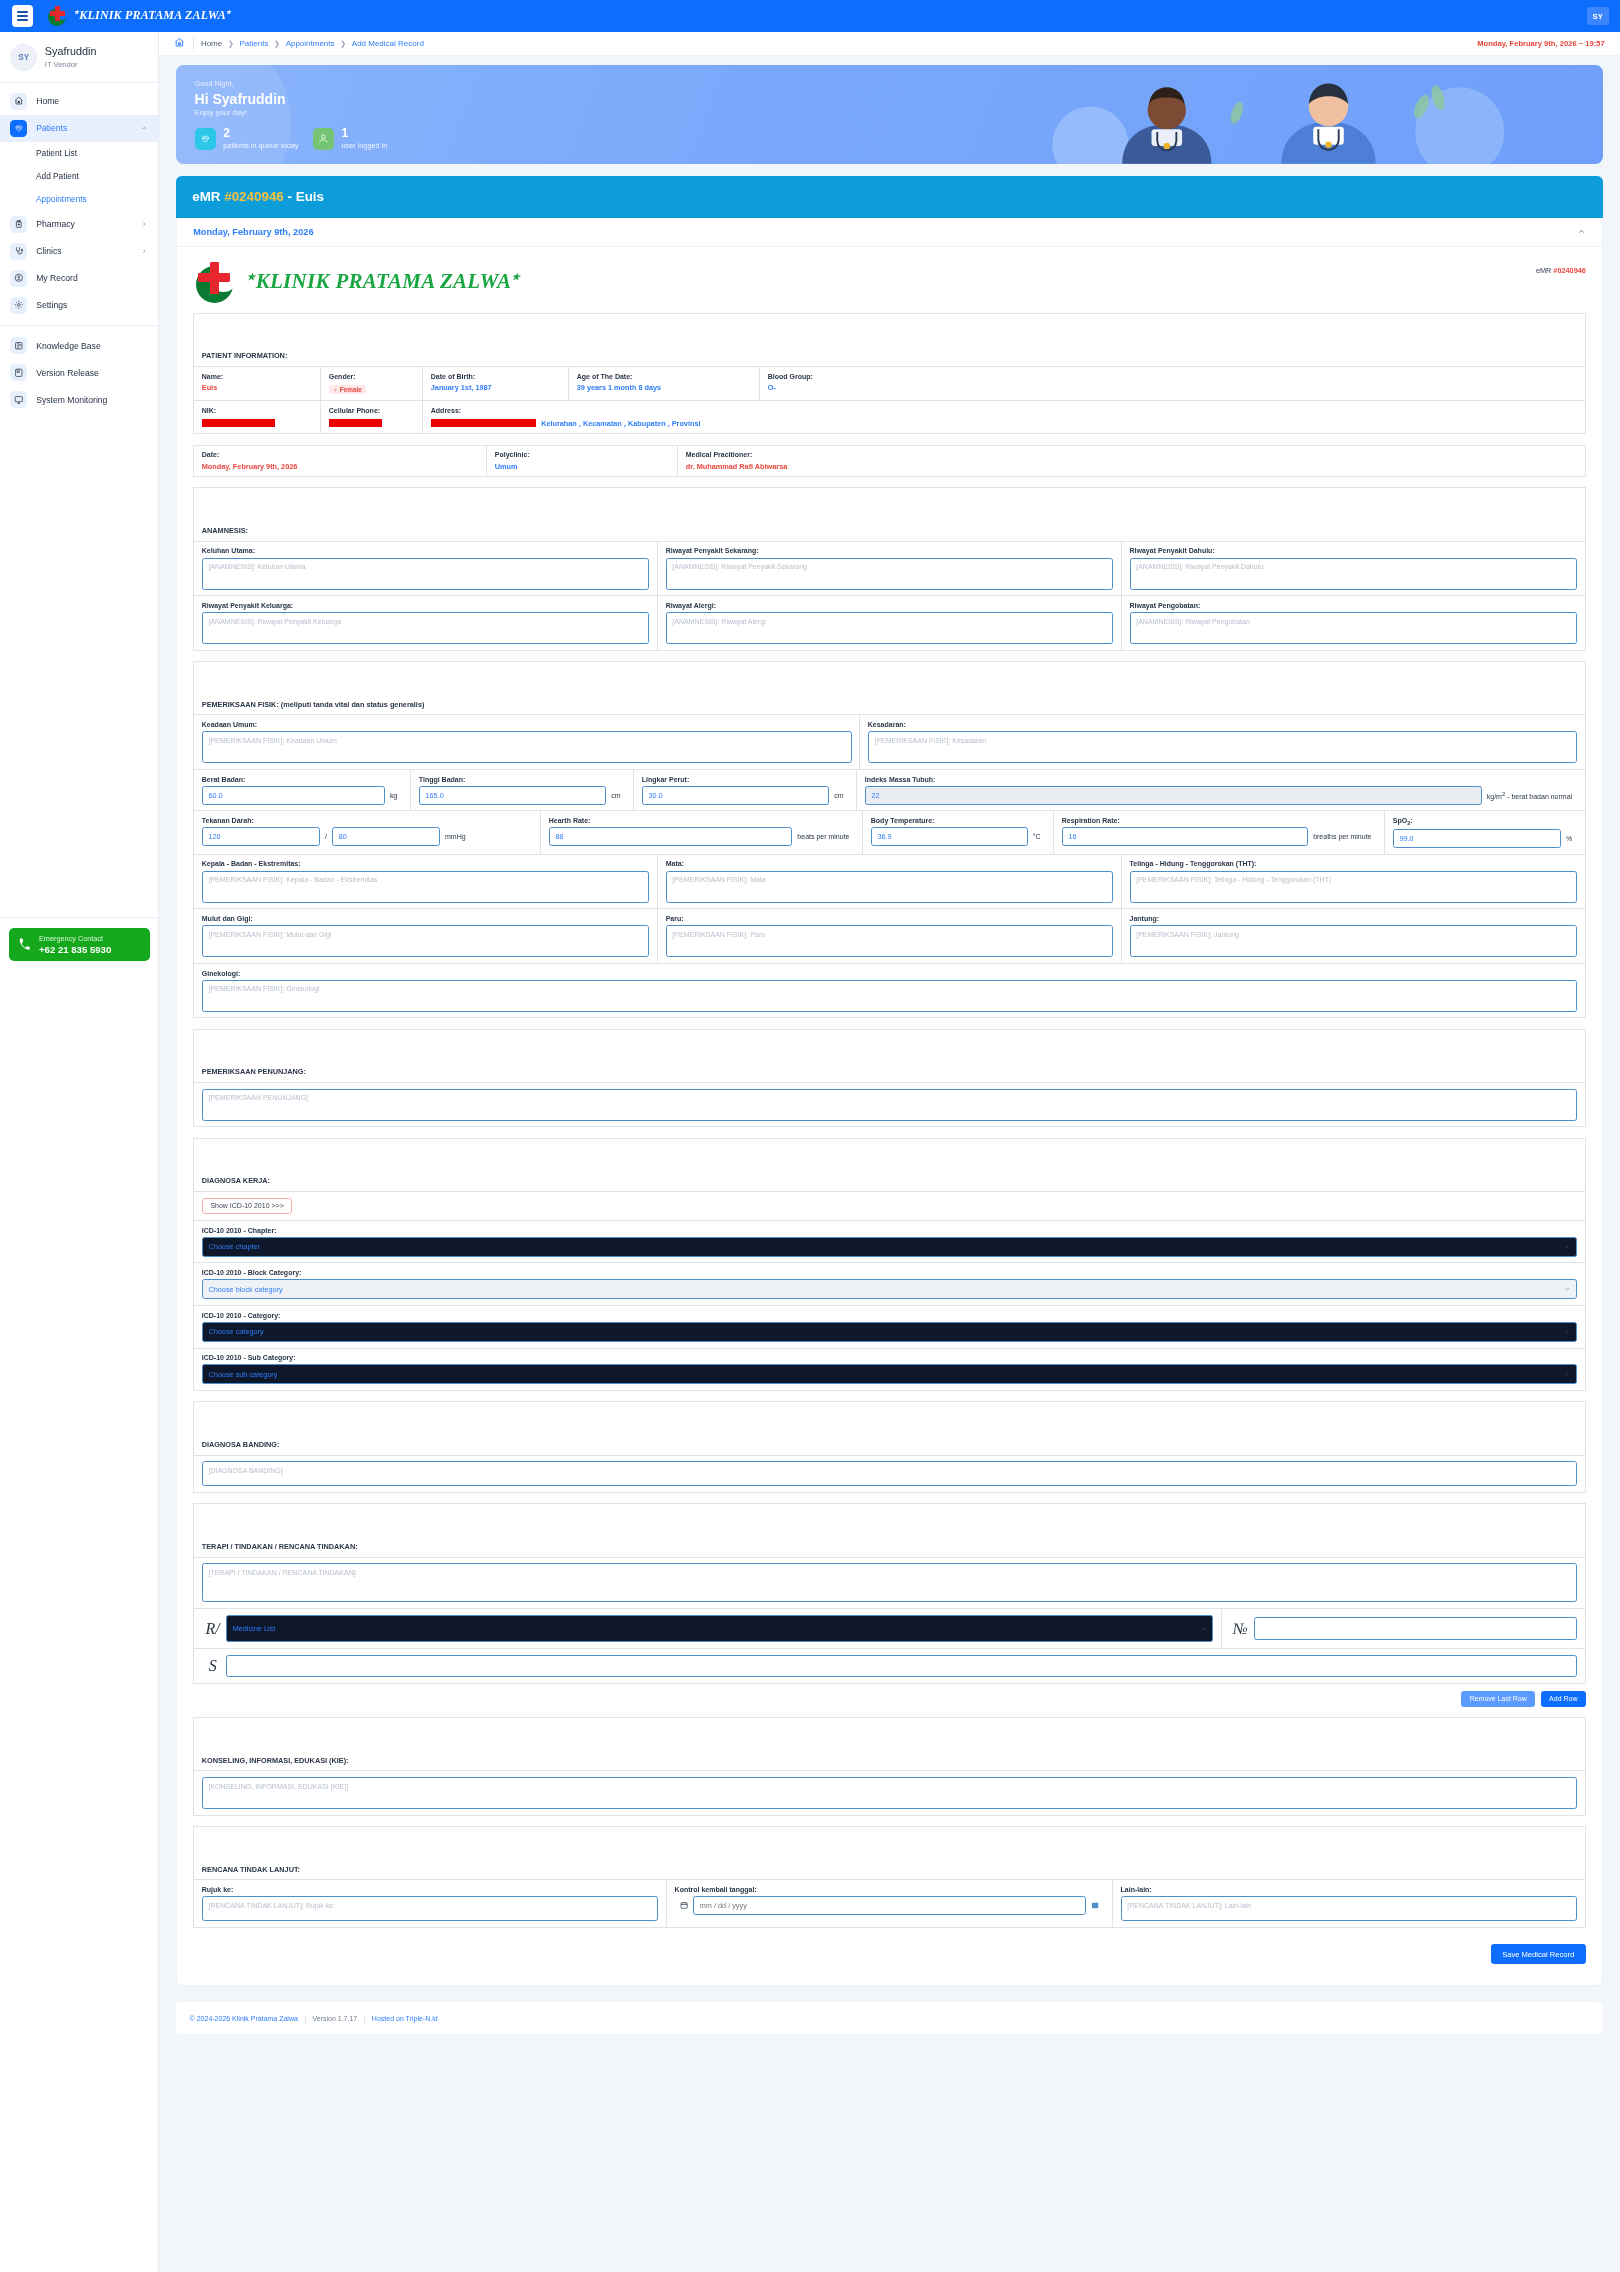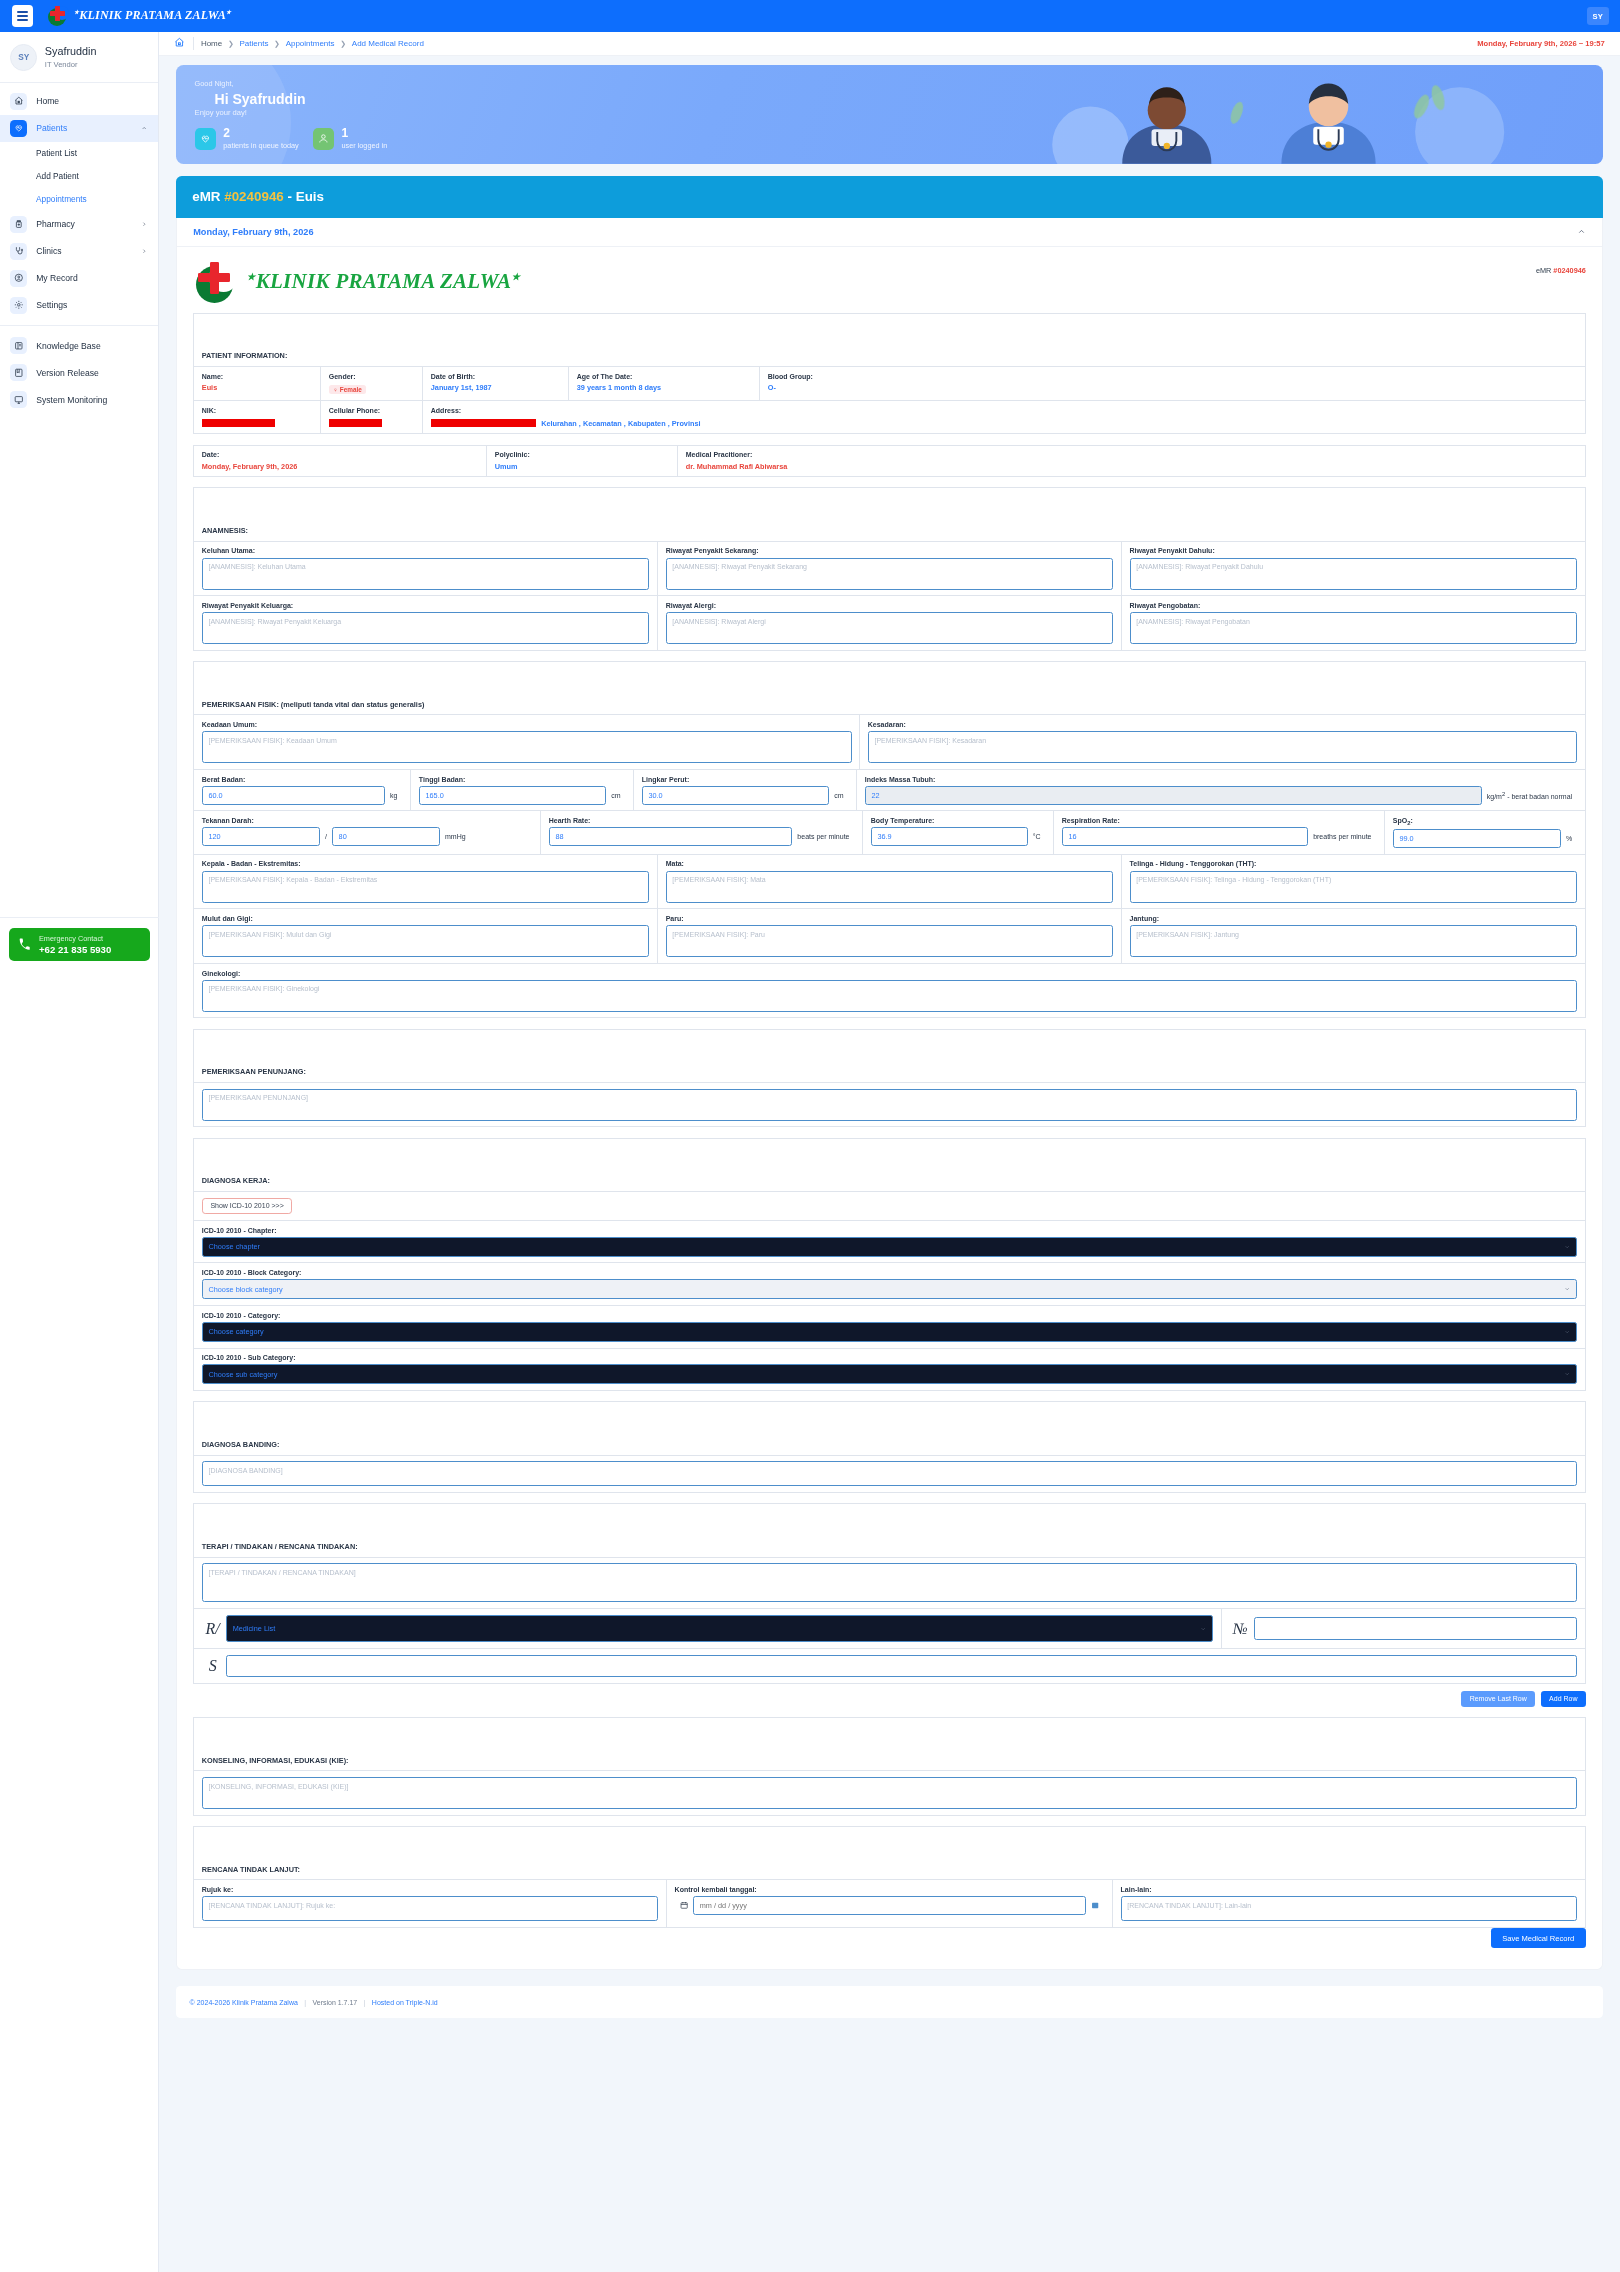--- a/index.html
+++ b/index.html
@@ -110,21 +110,21 @@
   .hero {
     position:relative; height:99px; border-radius:7.6px; overflow:hidden;
     background:linear-gradient(110deg,#8ab4fb 0%,#7aa9fb 38%,#6f9ffa 100%);
     padding:14px 19px;
   }
   .hero::before{
     content:""; position:absolute; left:-76px; top:-38px; width:191px; height:191px;
     border-radius:50%; background:rgba(255,255,255,.10);
   }
   .hero-greet { font-size:7.3px; color:#eaf1ff; position:relative; }
-  .hero-hi { font-size:14px; color:#fff; font-weight:bold; margin-top:2.5px; position:relative;margin-left:20px; }
+  .hero-hi { font-size:14px; color:#fff; font-weight:bold; margin-top:2.5px; position:relative; }
   .hero-sub { font-size:7.6px; color:#eaf1ff; margin-top:1.9px; position:relative; }
   .hero-stats { display:flex; gap:14px; margin-top:9.6px; position:relative; }
   .stat { display:flex; align-items:center; gap:7px; }
   .stat-ic { width:21.7px; height:21.7px; border-radius:5.1px; display:flex; align-items:center; justify-content:center; }
   .stat-ic svg{ width:10.8px; height:10.8px; stroke:#fff; fill:none; stroke-width:1.8; }
   .stat-ic.cyan { background:#2bc7e8; }
   .stat-ic.green { background:#74c473; }
   .stat-n { font-size:12px; color:#fff; font-weight:bold; line-height:1; }
   .stat-l { font-size:7.3px; color:#f0f5ff; margin-top:2.5px; }
   .docs { position:absolute; right:16.6px; bottom:0; height:96px; width:573px; }
@@ -850,21 +850,21 @@
               </span>
             </div>
           </div>
           <div class="fcell">
             <div class="flabel">Lain-lain:</div>
             <textarea class="ta mt5" rows="2" placeholder="[RENCANA TINDAK LANJUT]: Lain-lain" style=""></textarea>
           </div>
         </div>
       </div>
 
-      <div style="display:flex; justify-content:flex-end; margin-top:0; padding-bottom:3.8px;">
+      <div style="display:flex; justify-content:flex-end; margin-top:16px; padding-bottom:3.8px;">
         <button class="btn-blue" style="padding:5.7px 11.5px; font-size:7.6px;">Save Medical Record</button>
       </div>
     </div>
   </div>
 
   <div class="footer">
     <a>© 2024-2026 Klinik Pratama Zalwa</a>
     <span class="bar">|</span>
     <span>Version 1.7.17</span>
     <span class="bar">|</span>

